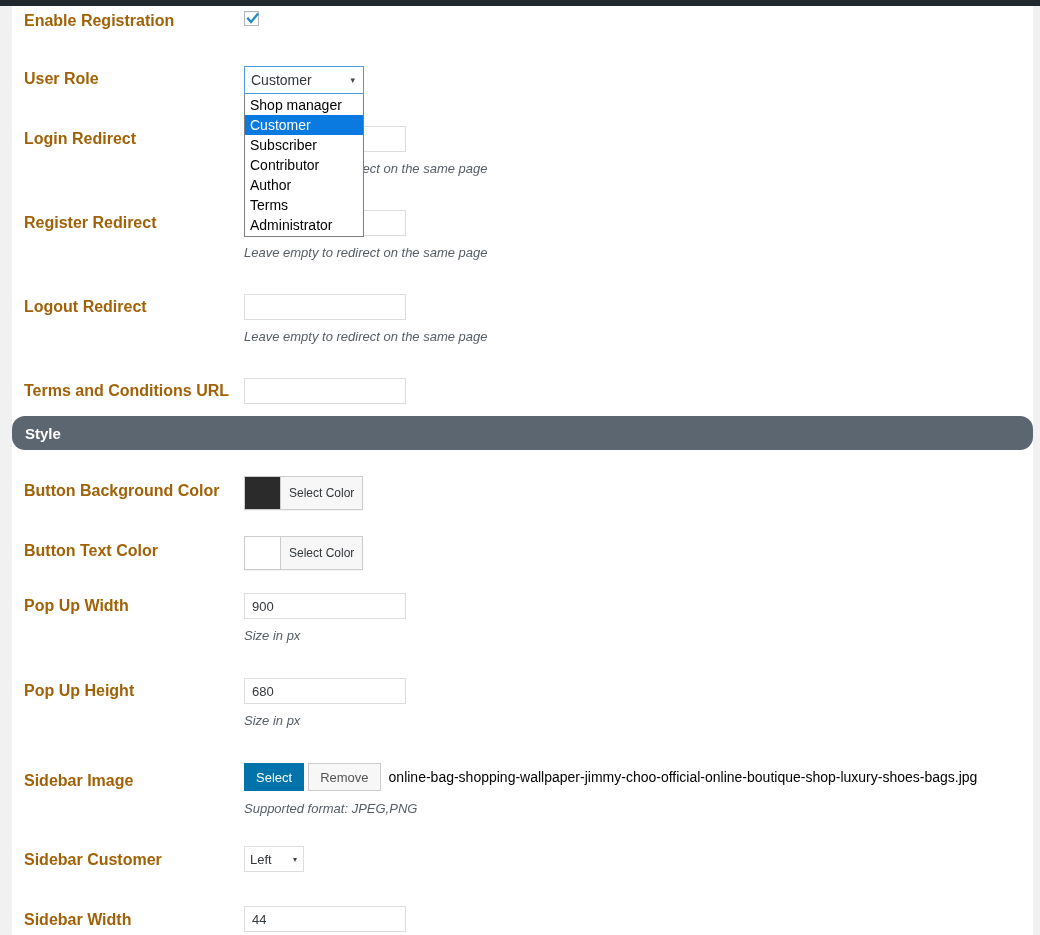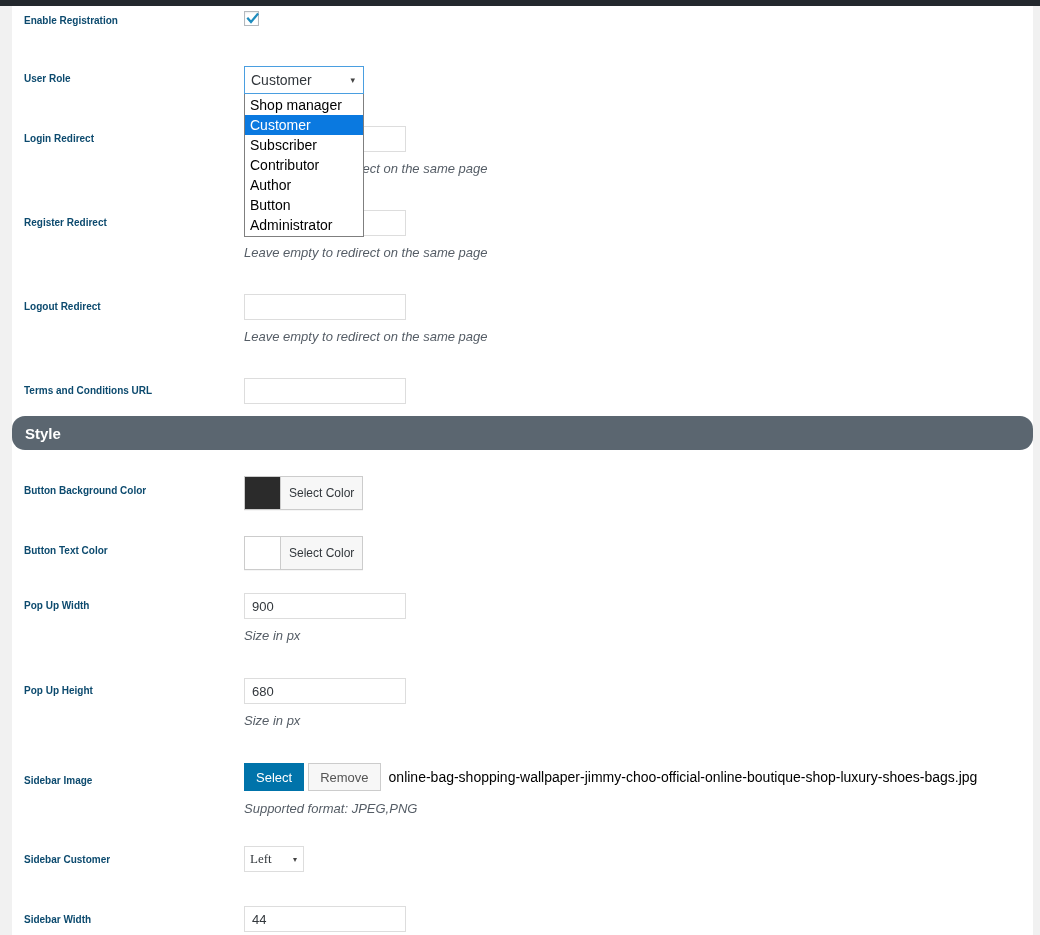--- a/index.html
+++ b/index.html
@@ -51,23 +51,23 @@
 
   
   .row {
     position: absolute;
     left: 0;
     width: 1021px;
   }
   .lbl {
     position: absolute;
     left: 12px;
-    font-size: 10px;
+    font-size: 16px;
     font-weight: bold;
-    color: #0c4a6e;
+    color: #a16207;
     white-space: nowrap;
     line-height: 16px;
   }
   .fld { position: absolute; left: 232px; }
 
   input.txt {
     width: 162px;
     height: 26px;
     padding: 2px 7px;
     font-size: 13px;
@@ -146,21 +146,20 @@
   .selsm {
     width: 60px; height: 26px;
     border: 1px solid #ddd;
     background: #fff;
     display: flex;
     align-items: center;
     padding: 0 5px;
     font-size: 13px;
     color: #32373c;
     position: relative;
-    font-family: Liberation Serif, serif;
   }
   .selsm .caret {
     position: absolute;
     right: 6px; top: 50%;
     transform: translateY(-50%);
     font-size: 8px; color: #444;
   }
 
   
   .sect {
@@ -259,21 +258,21 @@
         <div class="selbtn">
           <span>Customer</span>
           <span class="caret">▾</span>
         </div>
         <div class="sellist">
           <div class="opt">Shop manager</div>
           <div class="opt sel">Customer</div>
           <div class="opt">Subscriber</div>
           <div class="opt">Contributor</div>
           <div class="opt">Author</div>
-          <div class="opt">Button</div>
+          <div class="opt">Terms</div>
           <div class="opt">Administrator</div>
         </div>
       </div>
     </div>
 
     <div class="row" style="top:120px;">
       <div class="lbl" style="top:5px;">Login Redirect</div>
       <div class="fld" style="top:0;">
         <input class="txt" type="text" value="" style="">
       </div>

